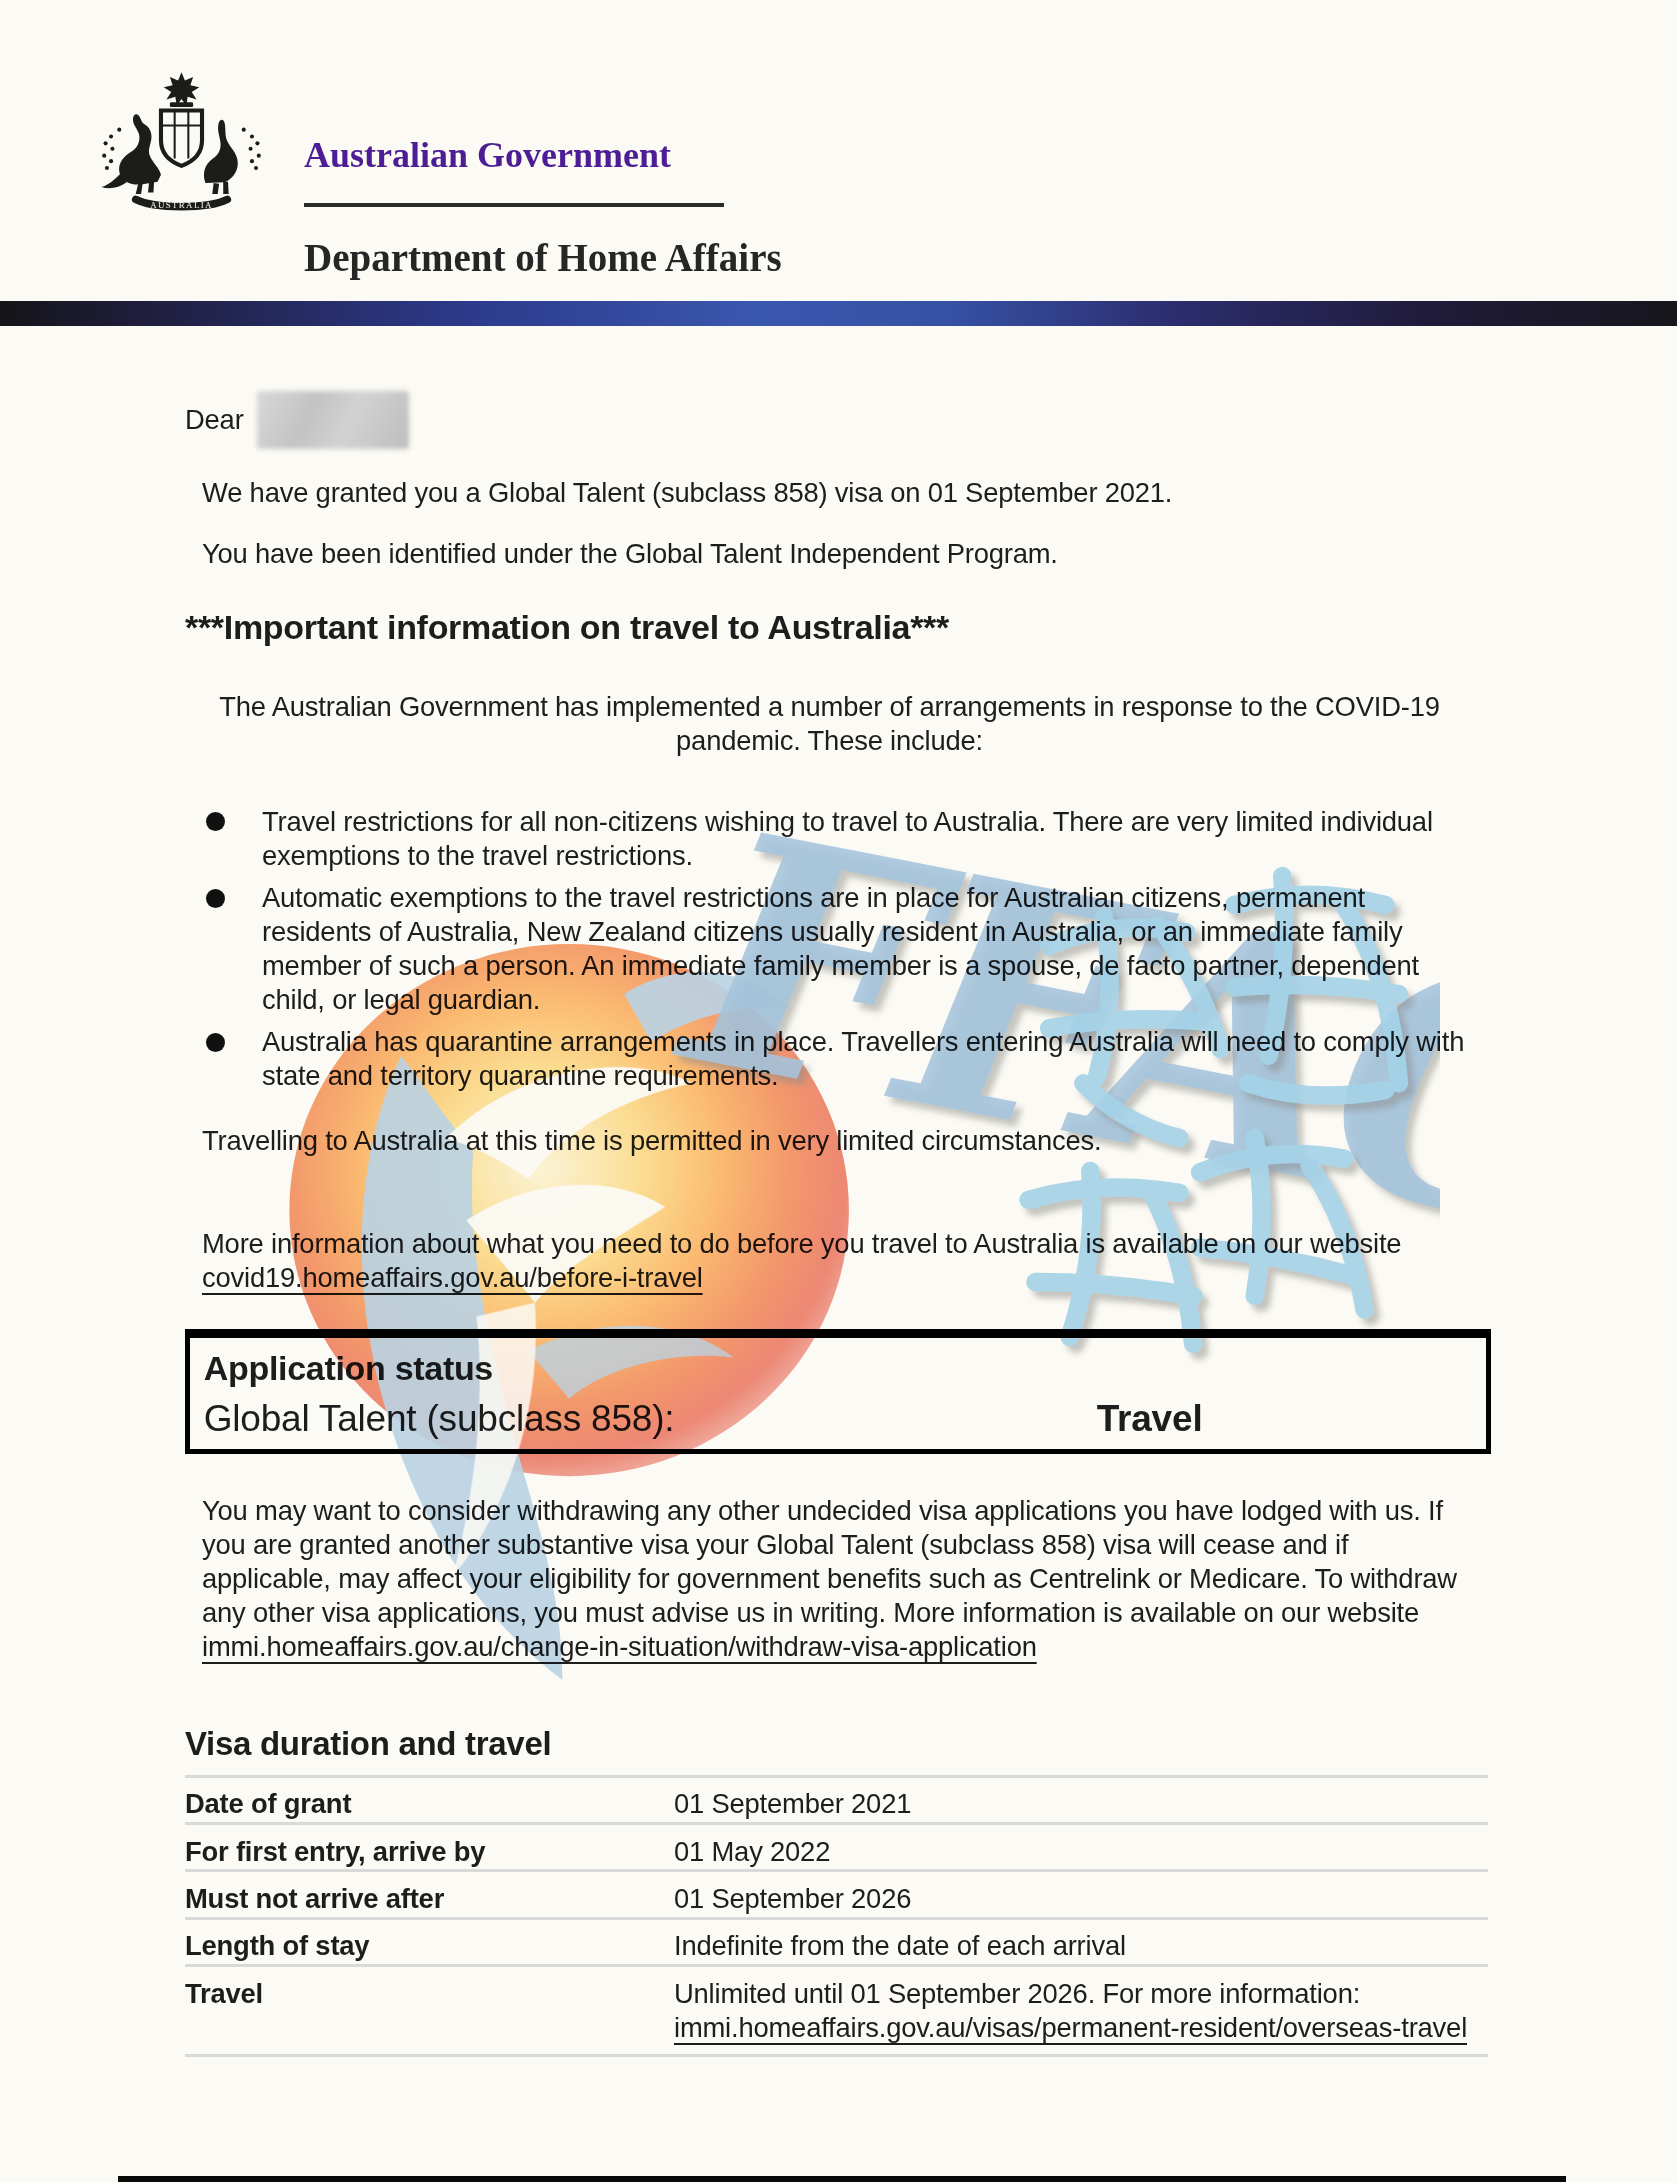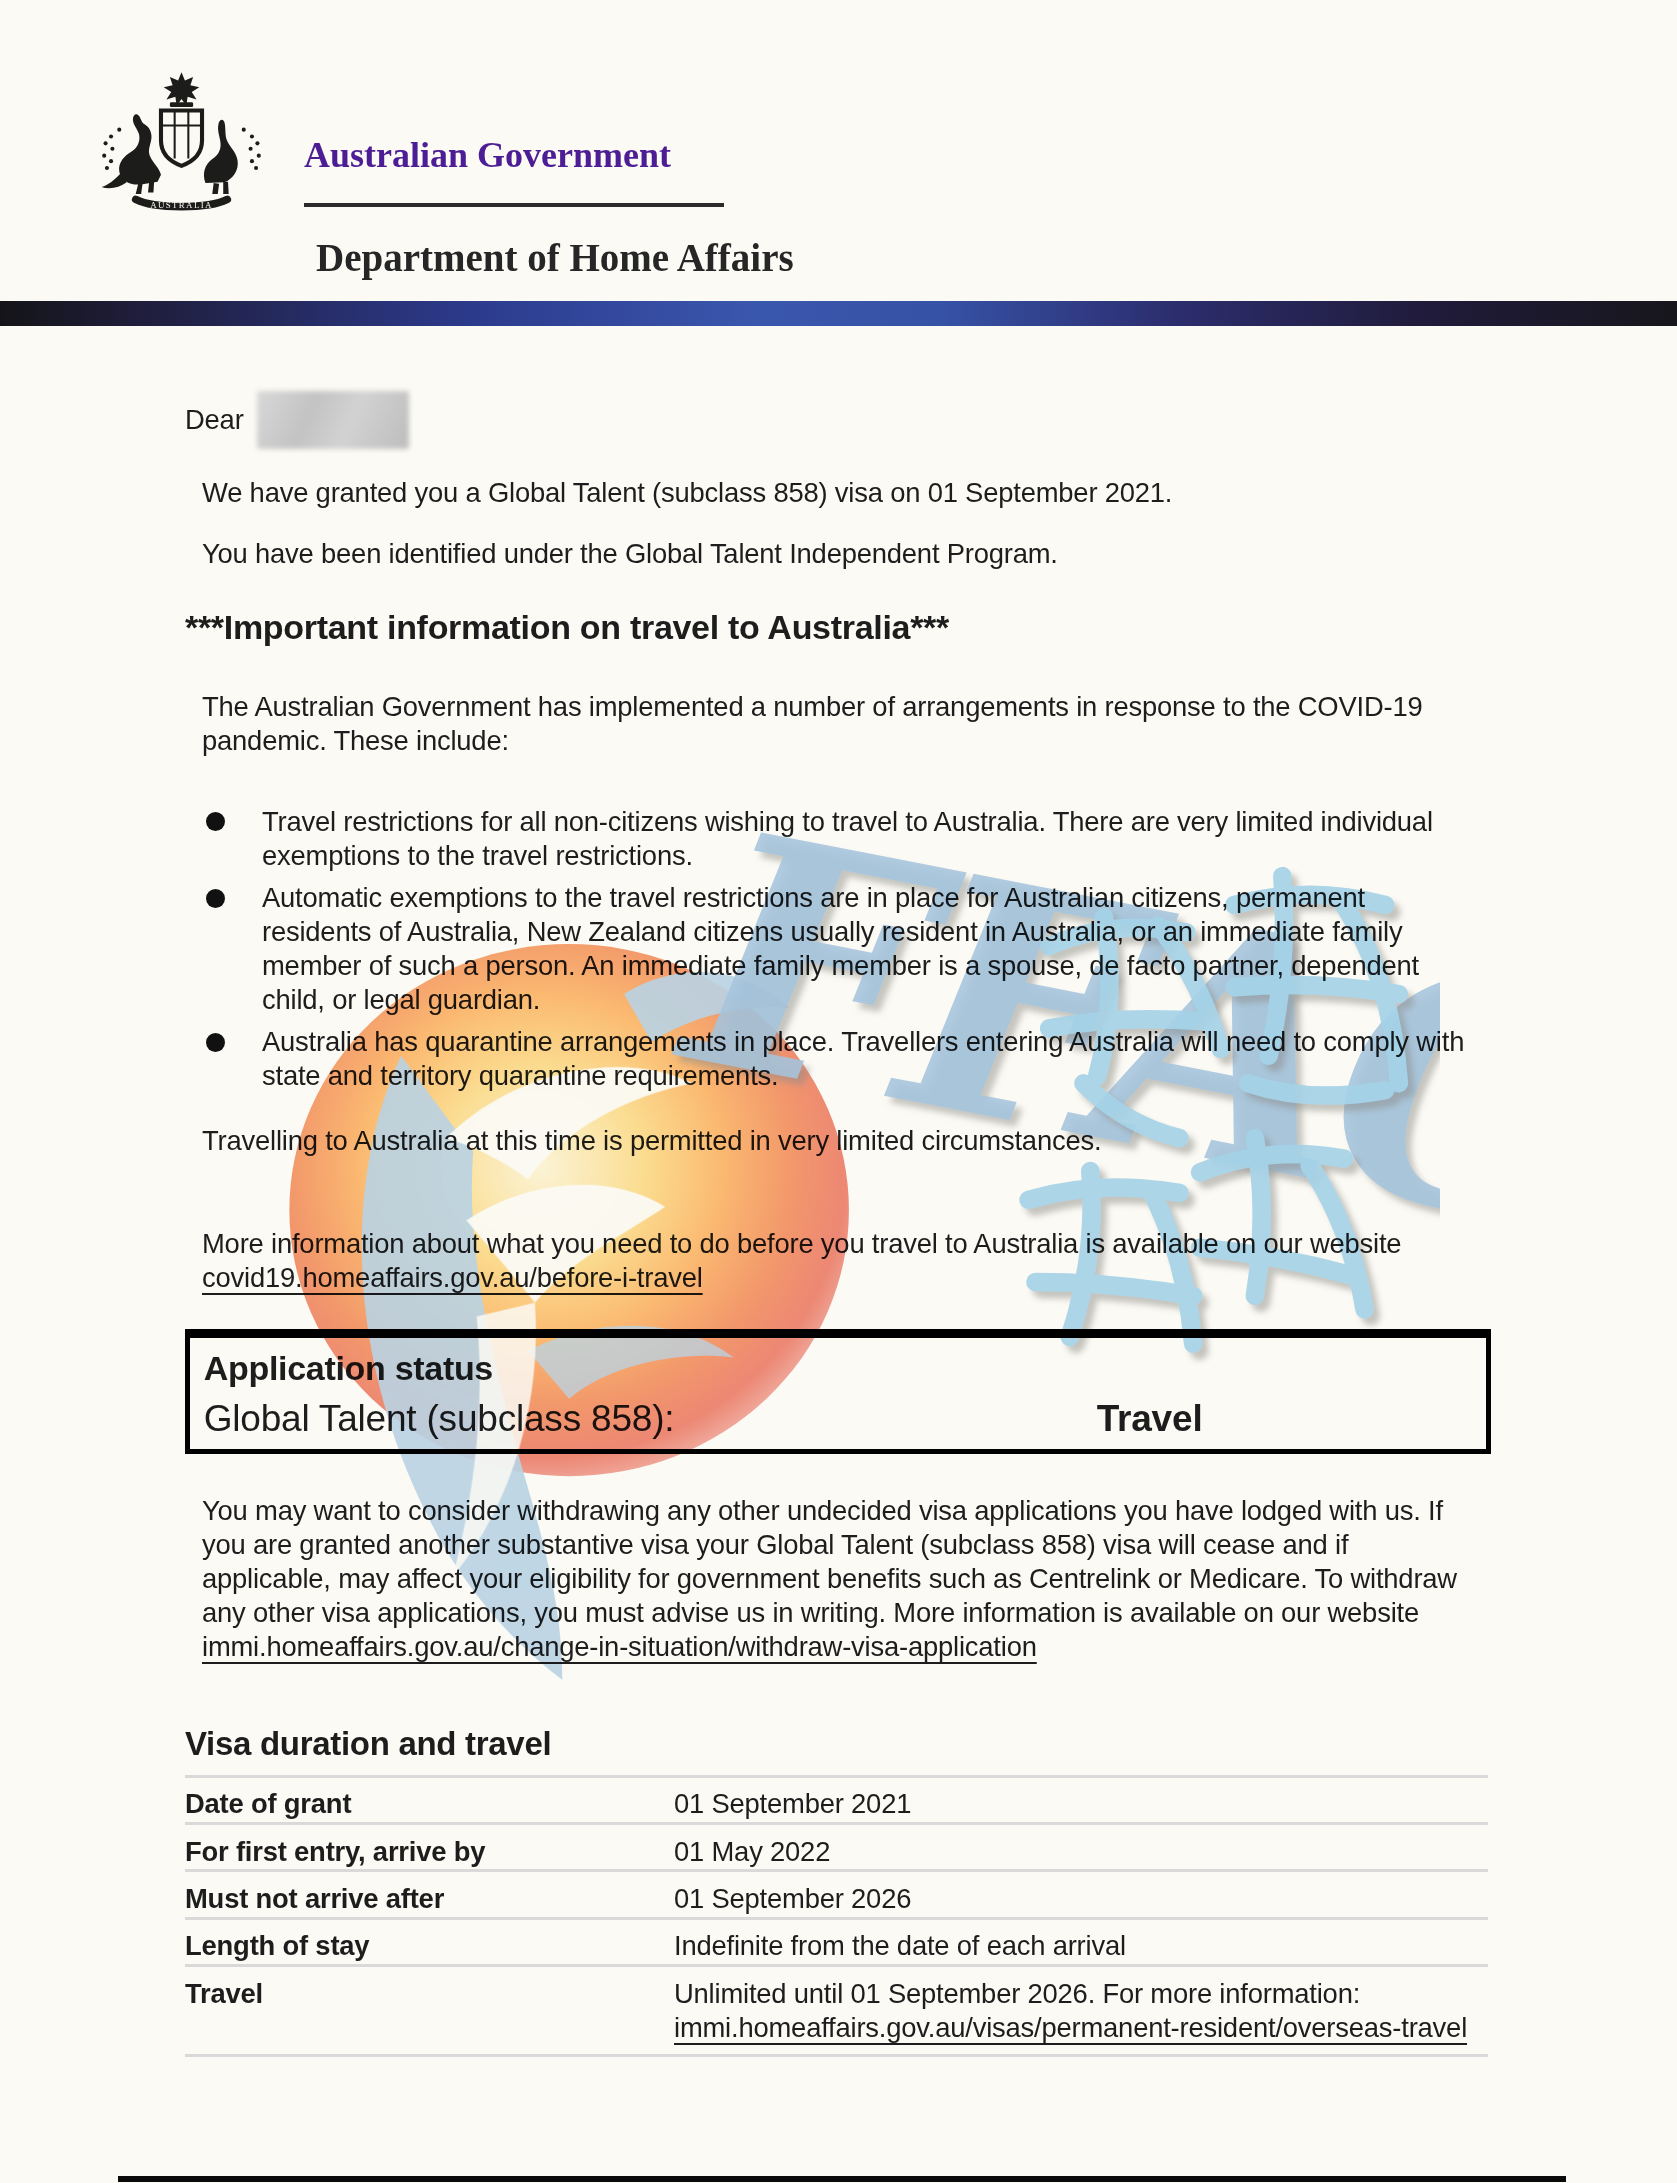--- a/index.html
+++ b/index.html
@@ -13,21 +13,21 @@
   }
   
   .crest{position:absolute;left:96px;top:69px;width:171px;height:161px;}
   .lh-text{position:absolute;left:304px;top:0;}
   .gov-title{
     position:absolute;left:0;top:134px;white-space:nowrap;
     font-family:"Liberation Serif", serif;font-weight:bold;font-size:36px;color:#4c1d95;
   }
   .lh-rule{position:absolute;left:0;top:203px;width:420px;height:4.1px;background:#2b2b2b;}
   .dept-title{
-    position:absolute;left:12px;top:235px;white-space:nowrap;
+    position:absolute;left:0;top:235px;white-space:nowrap;
     font-family:"Liberation Serif", serif;font-weight:bold;font-size:39px;color:#262626;
   }
   .topbar{
     position:absolute;left:0;top:301px;width:1678px;height:25px;
     background:linear-gradient(90deg,#141418 0%,#1f1d3a 8%,#2c3a8c 28%,#3a57ae 45%,#3652a6 56%,#2c2d6e 70%,#201b3a 85%,#17161c 100%);
   }
   
   .content{
     position:absolute;left:185px;top:374px;width:1289px;
     font-size:27.4px;line-height:34px;letter-spacing:-0.2px;
@@ -37,21 +37,21 @@
   .redact{
     width:152px;height:58px;border-radius:2.1px;
     background:linear-gradient(115deg,#d8d8d8 0%,#c3c3c3 35%,#d2d2d2 60%,#bdbdbd 100%);
     filter:blur(2.7px);
   }
   .p-granted{margin-top:26px !important;}
   .p-identified{margin-top:27.4px !important;}
   h1.important{
     margin:36px 0 0 0;font-size:34px;line-height:40px;font-weight:bold;letter-spacing:-0.3px;
   }
-  .p-lead{margin-top:43px !important;}
+  .p-lead{margin-top:43px !important;text-align:center;}
   ul.covid{list-style:none;margin:47px 0 0 0;padding:0;}
   ul.covid li{position:relative;padding-left:77px;margin-bottom:8.2px;}
   ul.covid li .dot{
     position:absolute;left:20.6px;top:7.5px;width:19px;height:19px;border-radius:50%;background:#111;
   }
   .p-limited{margin-top:31px !important;}
   .p-moreinfo{margin-top:69px !important;}
   a.doc-link{color:#1d1d1d;text-decoration:underline;text-decoration-thickness:2.1px;text-underline-offset:5.5px;cursor:pointer;}
   .wrap-any{overflow-wrap:anywhere;}
   

